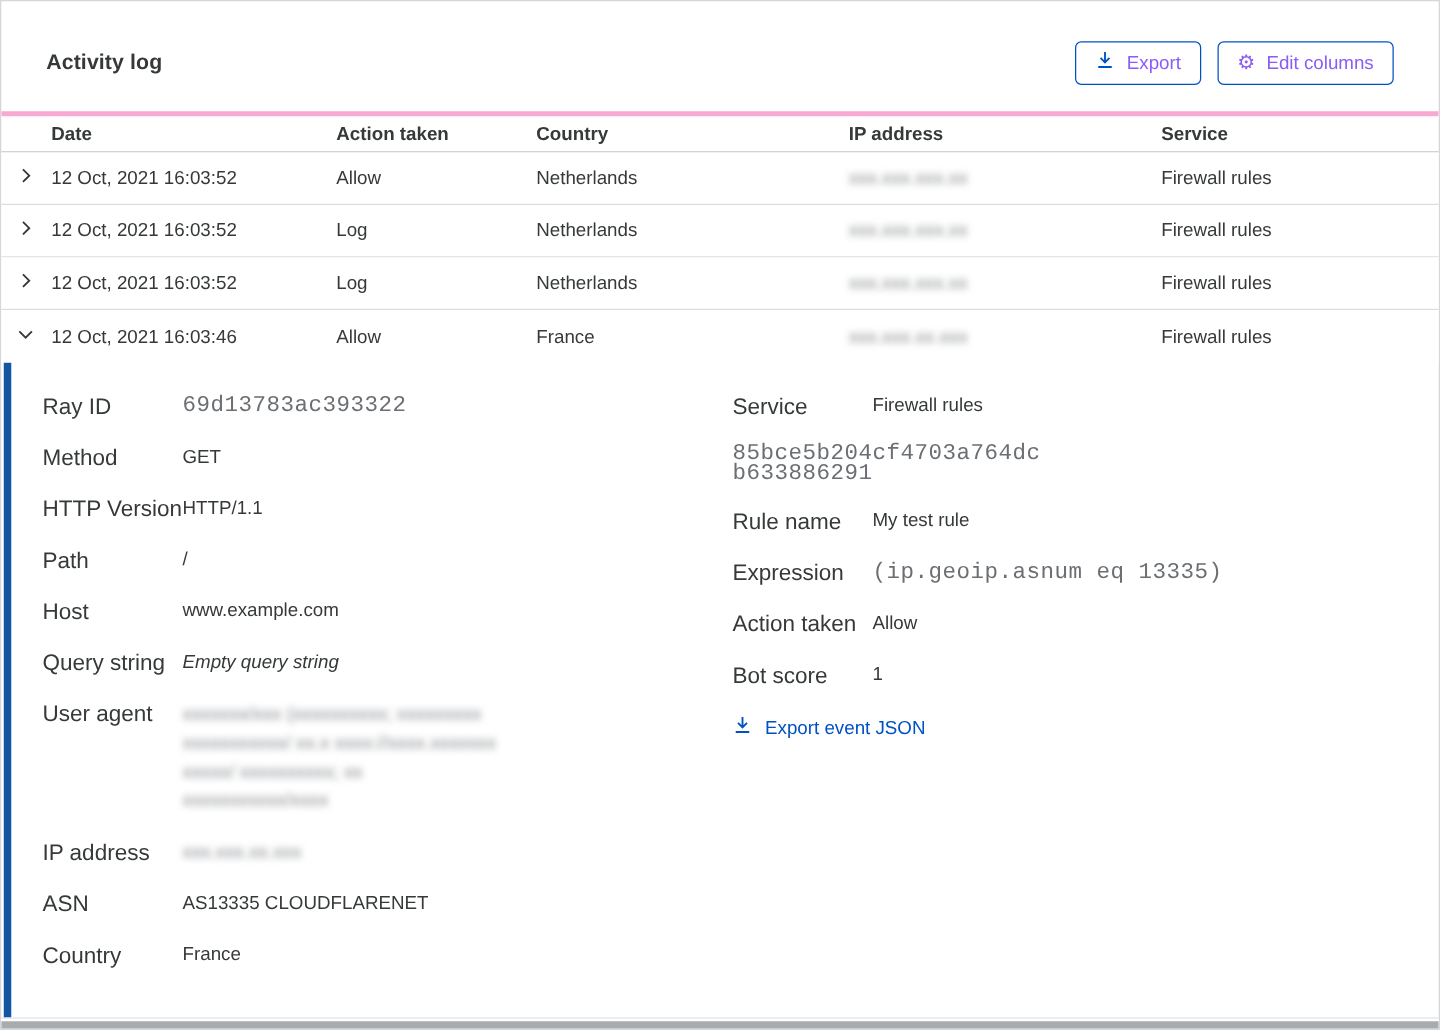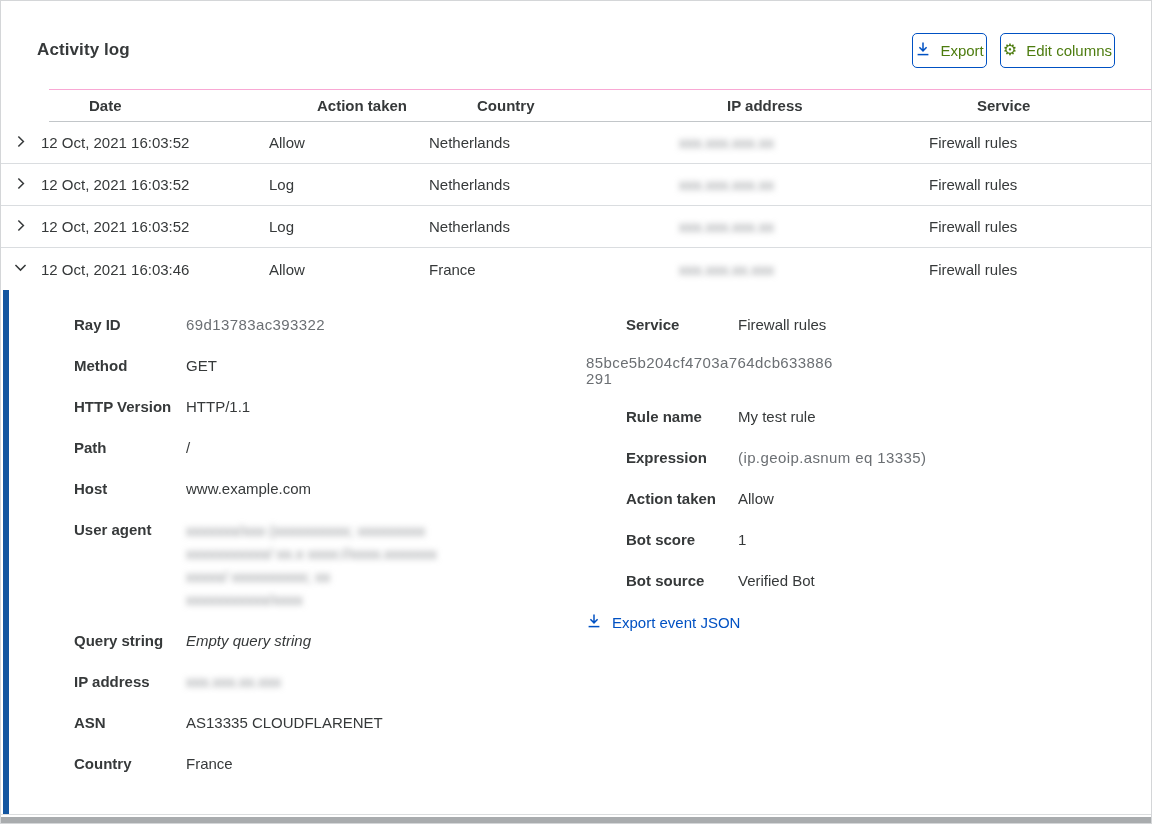--- a/index.html
+++ b/index.html
@@ -29,42 +29,41 @@
     padding: 10px 36px 0 36px;
     flex-shrink: 0;
   }
   .page-title { font-size: 17px; font-weight: 700; letter-spacing: 0.1px; }
   .toolbar { display: flex; gap: 13px; }
   .btn {
     display: inline-flex;
     align-items: center;
     gap: 9px;
     height: 35px;
-    padding: 0 2px;
+    padding: 0 15px;
     background: #fff;
     border: 1px solid #0051c3;
     border-radius: 5px;
-    color: #4d7c0f;
+    color: #8b5cf6;
     font-size: 15px;
     font-family: "Liberation Sans", sans-serif;
     cursor: pointer;
   }
   .gear-glyph { font-size: 16px; line-height: 1; font-family: "DejaVu Sans", sans-serif; }
 
   
   .tbl-header {
     display: flex;
     align-items: center;
     height: 33px;
-    border-top: 1px solid #f9a8d4;
+    border-top: 4px solid #f9a8d4;
     border-bottom: 1px solid #c2c6c9;
     font-size: 15px;
     font-weight: 700;
     flex-shrink: 0;
-    margin-left: 48px;
   }
   .tbl-row {
     display: flex;
     align-items: center;
     height: 42px;
     border-bottom: 1px solid #dadde0;
     font-size: 15px;
     flex-shrink: 0;
     background: #fff;
   }
@@ -91,29 +90,28 @@
     width: 6px;
     background: #1255a0;
   }
   .detail-cols { display: flex; }
   .dcol-left  { width: 552px; padding-left: 33px; flex-shrink: 0; }
   .dcol-right { flex: 1; padding-left: 33px; }
   .drow { display: flex; margin-bottom: 19px; }
   .dlabel {
     width: 112px;
     flex-shrink: 0;
-    font-size: 15px;
-    font-weight: 700;
+    font-size: 18px;
+    font-weight: 400;
     line-height: 22px;
-    margin-left: 40px;
   }
   .dvalue { font-size: 15px; line-height: 22px; }
   .mono {
-    font-family: Liberation Sans, sans-serif;
-    font-size: 15px;
+    font-family: Liberation Mono, monospace;
+    font-size: 18px;
     color: #6b6f73;
     letter-spacing: 0.4px;
   }
   .rule-id { max-width: 252px; word-break: break-all; line-height: 16px; }
   .italic { font-style: italic; }
   .blurred {
     filter: blur(3px);
     color: #85888c;
     user-select: none;
   }
@@ -248,33 +246,33 @@
         </div>
         <div class="drow">
           <div class="dlabel">Path</div>
           <div class="dvalue">/</div>
         </div>
         <div class="drow">
           <div class="dlabel">Host</div>
           <div class="dvalue">www.example.com</div>
         </div>
         <div class="drow">
+          <div class="dlabel">Query string</div>
+          <div class="dvalue italic">Empty query string</div>
+        </div>
+        <div class="drow">
           <div class="dlabel">User agent</div>
           <div class="dvalue blurred">
             <div class="ua-line">xxxxxxx/xxx (xxxxxxxxxx; xxxxxxxxx</div>
             <div class="ua-line">xxxxxxxxxxx/ xx.x xxxx://xxxx.xxxxxxx</div>
             <div class="ua-line">xxxxx/ xxxxxxxxxx; xx</div>
             <div class="ua-line">xxxxxxxxxxx/xxxx</div>
           </div>
         </div>
         <div class="drow">
-          <div class="dlabel">Query string</div>
-          <div class="dvalue italic">Empty query string</div>
-        </div>
-        <div class="drow">
           <div class="dlabel">IP address</div>
           <div class="dvalue blurred">xxx.xxx.xx.xxx</div>
         </div>
         <div class="drow">
           <div class="dlabel">ASN</div>
           <div class="dvalue">AS13335 CLOUDFLARENET</div>
         </div>
         <div class="drow">
           <div class="dlabel">Country</div>
           <div class="dvalue">France</div>
@@ -297,24 +295,20 @@
           <div class="dlabel">Expression</div>
           <div class="dvalue mono">(ip.geoip.asnum eq 13335)</div>
         </div>
         <div class="drow">
           <div class="dlabel">Action taken</div>
           <div class="dvalue">Allow</div>
         </div>
         <div class="drow">
           <div class="dlabel">Bot score</div>
           <div class="dvalue">1</div>
-        </div>
-        <div class="drow">
-          <div class="dlabel">Bot source</div>
-          <div class="dvalue">Verified Bot</div>
         </div>
         <a class="export-link">
           <span>
             <svg width="16" height="16" viewBox="0 0 16 16">
                 <path d="M8 1.5v8.2M4.4 6.3L8 9.9l3.6-3.6" stroke="#0051c3" stroke-width="1.5" fill="none"></path>
                 <path d="M2.6 13.6h10.8" stroke="#0051c3" stroke-width="1.5"></path>
               </svg>
           </span>
           <span>Export event JSON</span>
         </a>

